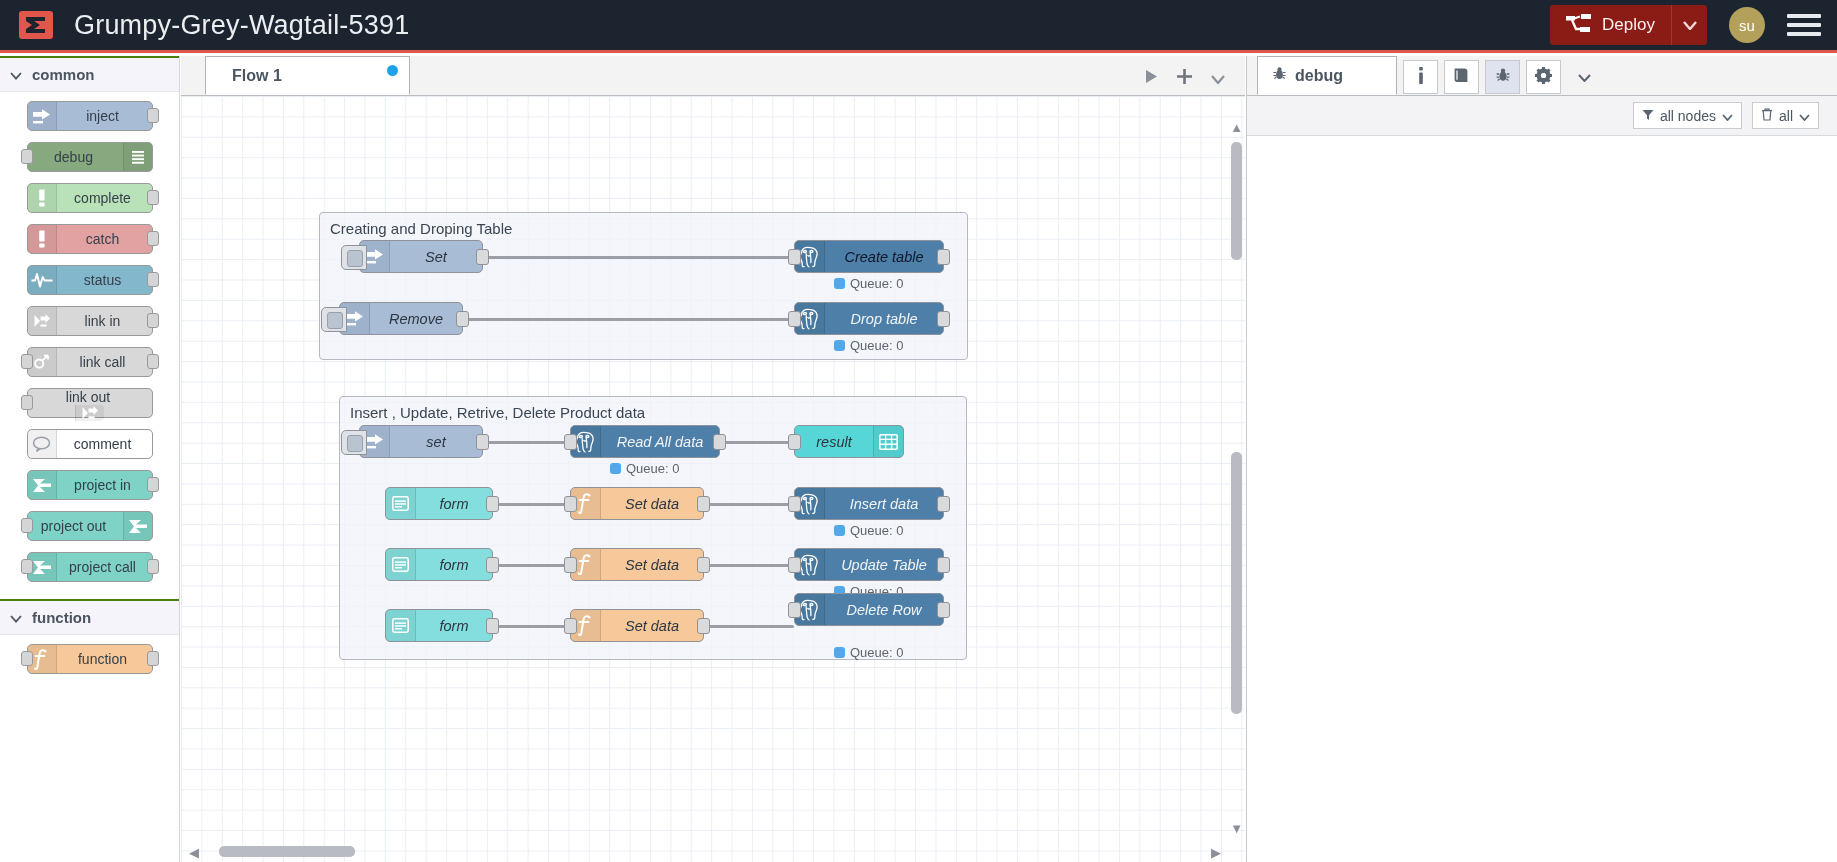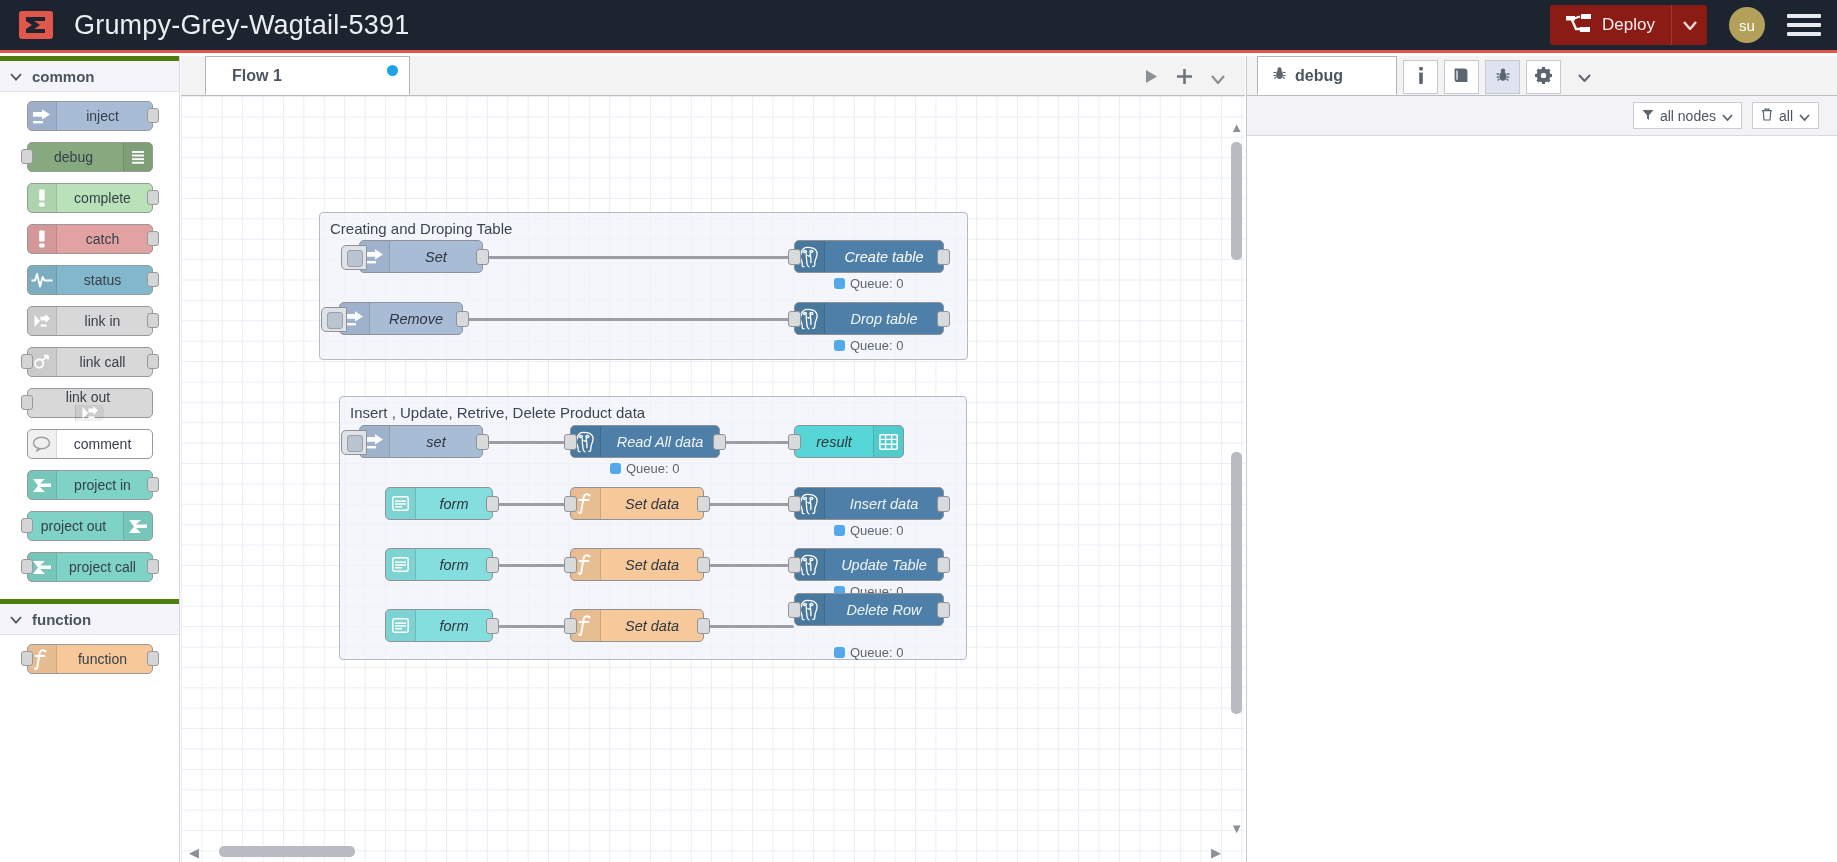--- a/index.html
+++ b/index.html
@@ -31,21 +31,21 @@
     flex-direction:column; justify-content:center; gap:5px; cursor:pointer; }
   #hamburger span { display:block; height:4px; background:#e7eaee; border-radius:1px; }
 
   
   #palette { position:absolute; left:0; top:56px; width:180px; bottom:0;
     background:#fff; border-right:1px solid #d5d8dc; overflow:hidden; }
   #palette-search { height:40px; display:flex; align-items:center; gap:7px;
     padding:0 10px; border-bottom:1px solid #e3e5e8; }
   #palette-search .ph { color:#9aa0a6; font-size:14px; }
   .cat-header { height:36px; display:flex; align-items:center; gap:10px;
-    padding-left:10px; background:#f4f4fa; border-top:5px solid #4d7c0f;
+    padding-left:10px; background:#f4f4fa; border-top:2px solid #4d7c0f;
     border-bottom:1px solid #e3e5e8; cursor:pointer; }
   .cat-header .cname { font-size:15px; font-weight:bold; color:#4a5560; }
   .cat-body { padding:9px 0 6px 0; }
 
   .pnode { position:relative; height:30px; margin:0 auto 11px auto;
     width:126px; border:1px solid #999; border-radius:5px; display:flex;
     align-items:center; cursor:grab; }
   .pnode .plabel { flex:1; text-align:center; font-size:14px; color:#36404a;
     padding-right:3px; }
   .pnode .picon { width:29px; height:100%; display:flex; align-items:center;
@@ -393,21 +393,21 @@
         <path d="M3.6 6.4 C3.6 3.2 6.4 1.4 9.6 1.4 C13.2 1.4 16.4 2.2 18 4.4 C19.6 6.6 19.2 9.6 18 12.2 C17.2 14 16.6 15.6 16.8 18 C16.9 19.4 16 20.6 14.8 20.4"></path>
         <path d="M3.6 6.6 C2.2 8.6 2 11.6 3.2 14 C4 15.6 4.4 17.4 4.2 19 C4.1 20.2 5 21 6 20.6"></path>
         <path d="M8.2 7.6 C8.2 10.8 8.6 14.4 9 17.4 C9.2 19 9.8 20.6 11 21"></path>
         <path d="M12.2 7 C12.6 10 13.2 13.6 12.8 16.6"></path>
         <ellipse cx="7" cy="5.6" rx="1.5" ry="1.1"></ellipse>
         <ellipse cx="13.4" cy="5.6" rx="1.5" ry="1.1"></ellipse>
         <path d="M9.8 9.4 C10.6 10.4 11.2 10.4 11.8 9.6"></path>
       </g>
             </svg>
           </span>
-          <span class="nlabel" style="color:#ffffff">Create table</span>
+          <span class="nlabel" style="color:#0f172a">Create table</span>
           <span class="fport in"></span>
           <span class="fport out"></span>
         </div>
         <div class="status" style="left: 627px; top: 180px;">
           <span class="dot"></span>
           <span>Queue: 0</span>
         </div>
         <div class="fnode" style="left: 158px; top: 206px; width: 124px; background: rgb(168, 188, 214);">
           <span class="btn-handle"></span>
           <span class="nicon ">

